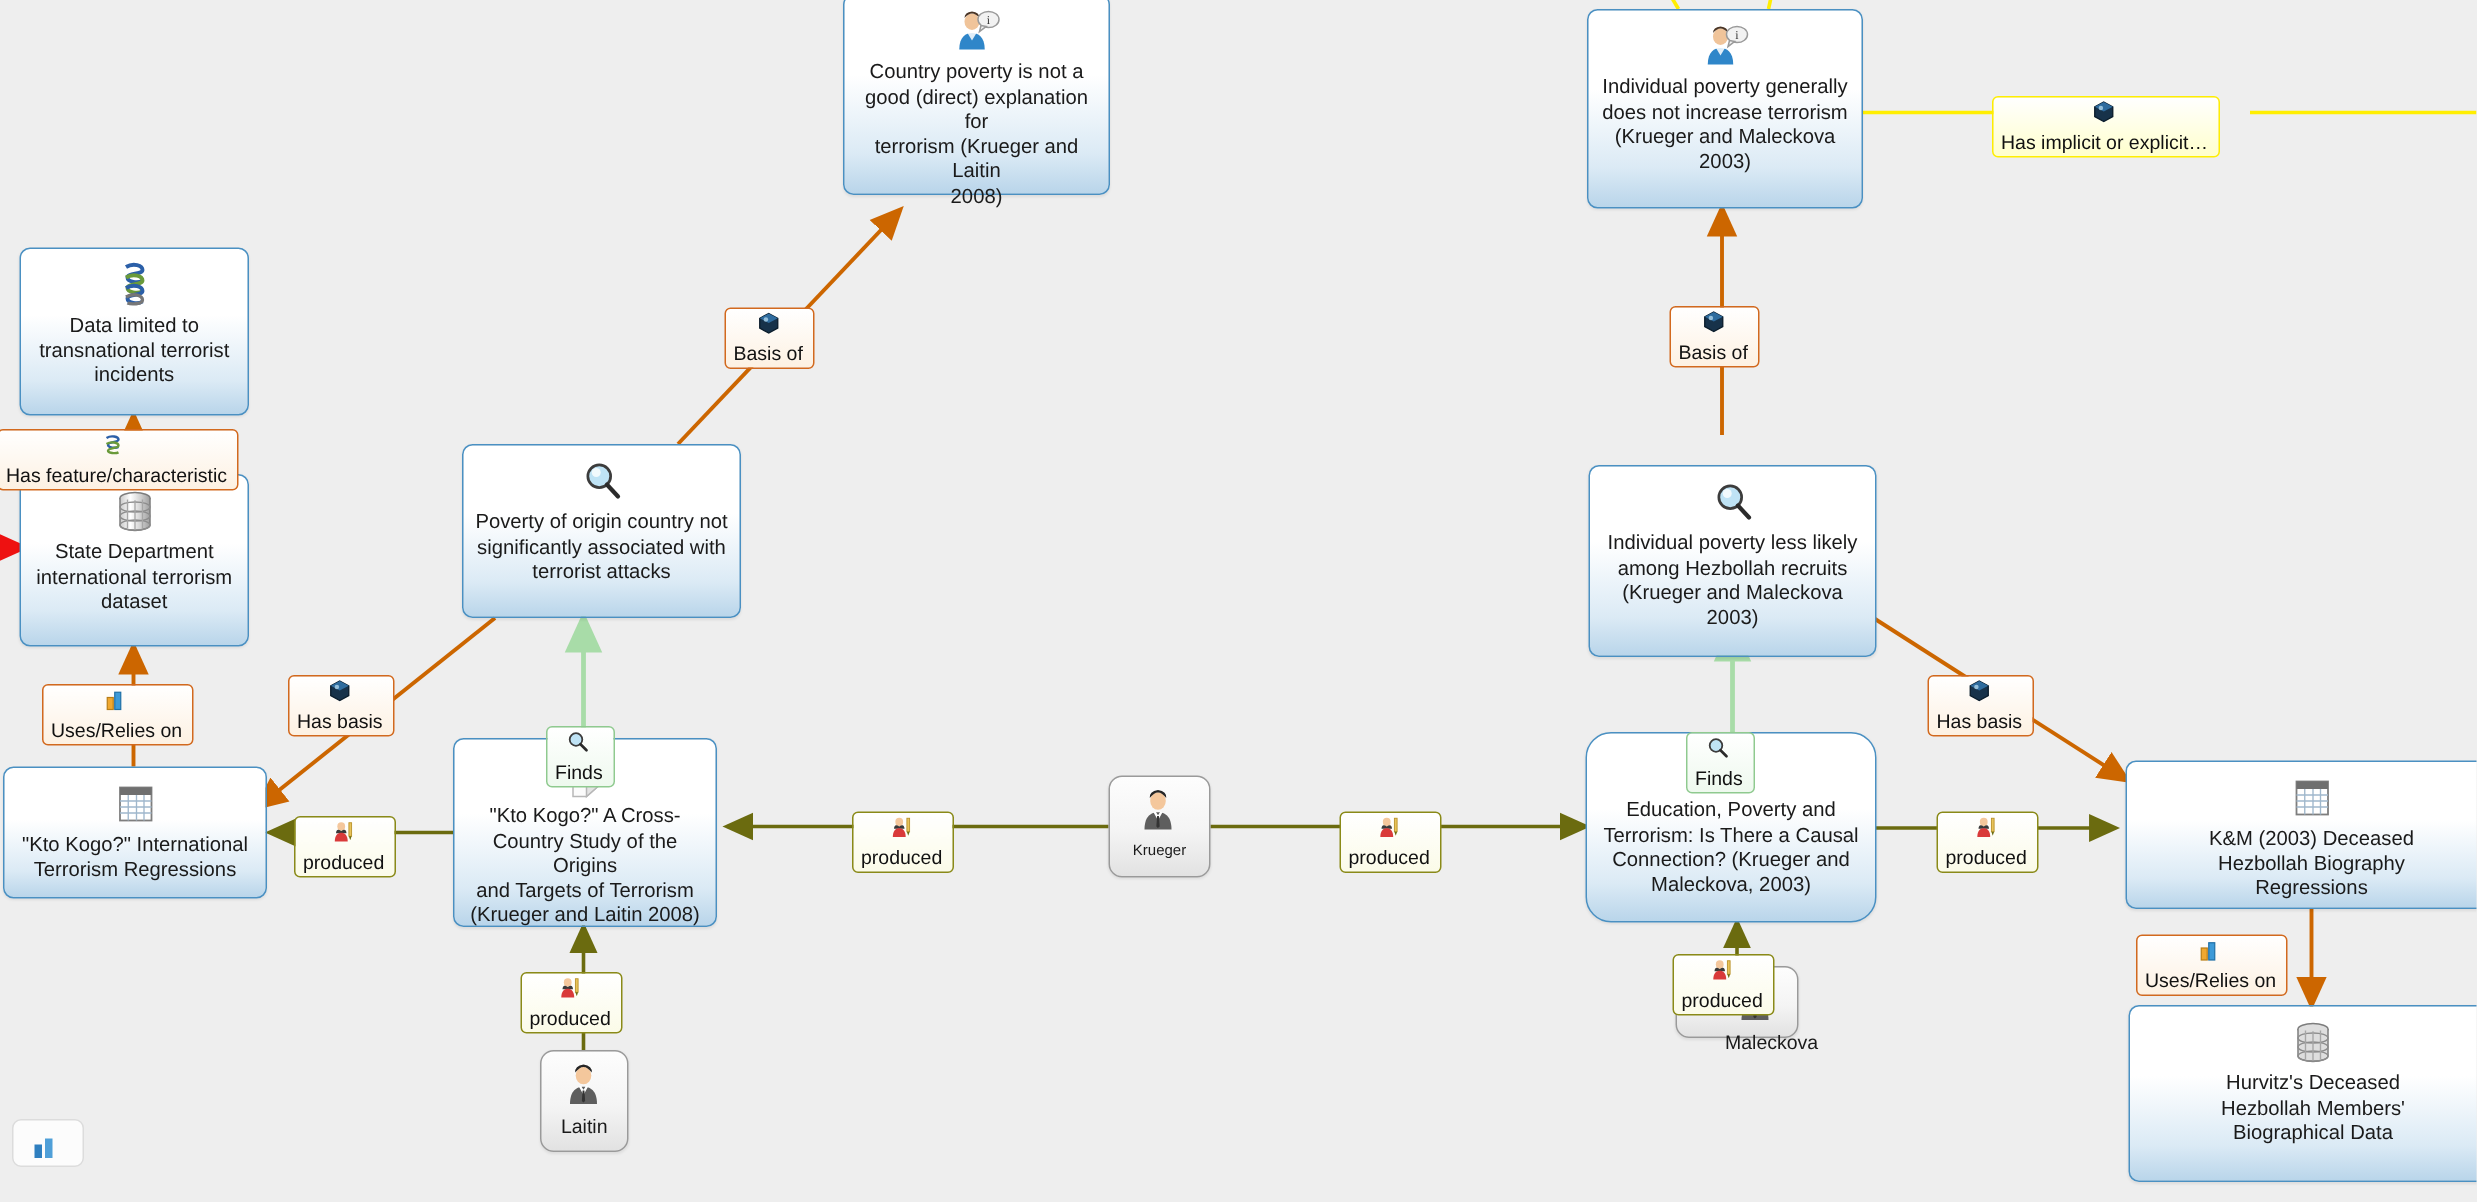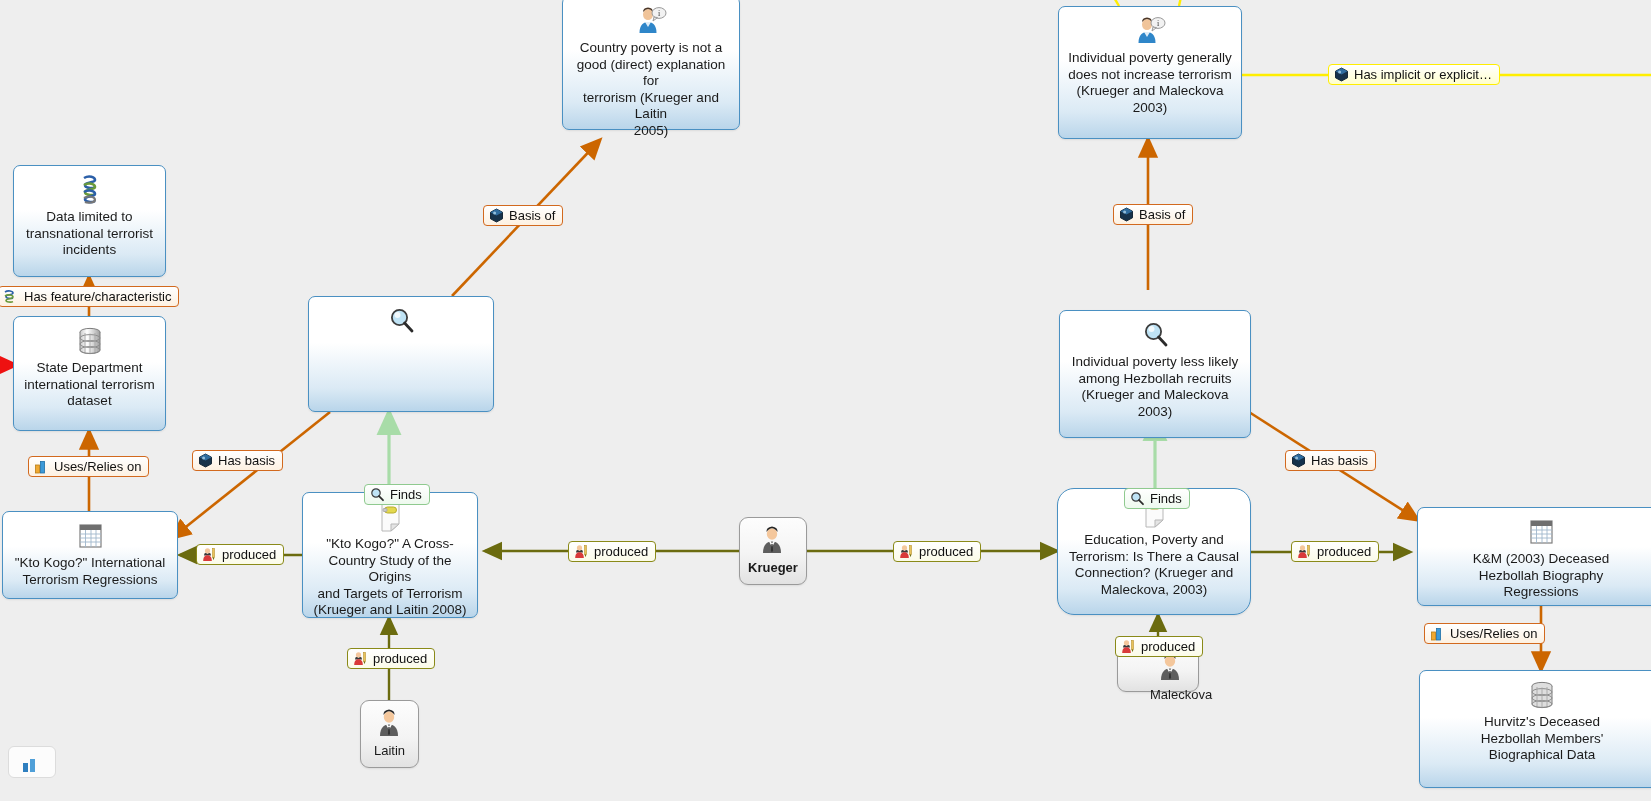--- a/index.html
+++ b/index.html
@@ -45,20 +45,21 @@
     display:flex;align-items:center;gap:5px;
     border-radius:4px;
     font-size:13px;
     line-height:15px;
     padding:2px 7px 2px 5px;
     white-space:nowrap;
     color:#111;
     z-index:20;
     background:linear-gradient(to bottom,#ffffff 0%,#fdf1e2 100%);
     border:1.5px solid #d2691e;
+    flex-direction:column;
   }
   .elabel.olive{
     border:1.5px solid #8a8a18;
     background:linear-gradient(to bottom,#ffffff 0%,#fbfbe8 100%);
   }
   .elabel.green{
     border:1.5px solid #8fca8f;
     background:linear-gradient(to bottom,#ffffff 0%,#eef9ee 100%);
     margin-top:45px;
   }
@@ -224,40 +225,43 @@
   <div class="node" style="left:308px;top:296px;width:186px;height:116px;">
     <span class="ico">
       <svg class="i" width="34" height="34" viewBox="0 0 34 34" style="margin:0 auto;">
         <g transform="translate(6,4)">
           <circle cx="9.5" cy="9.5" r="7.6" fill="#bfe3f5" stroke="#3c3c3c" stroke-width="1.8"></circle>
           <circle cx="7.5" cy="7" r="3" fill="#ffffff" opacity="0.8"></circle>
           <line x1="14.6" y1="15" x2="22" y2="23" stroke="#2b2b2b" stroke-width="2.8" stroke-linecap="round"></line>
         </g>
       </svg>
     </span>
+    <span class="lbl">Poverty of origin country not
+significantly associated with
+terrorist attacks</span>
   </div>
 
   <div class="node" style="left:562px;top:-4px;width:178px;height:134px;">
     <span class="ico">
       <svg class="i" width="34" height="34" viewBox="0 0 34 34" style="margin:0 auto;">
         <g transform="translate(3,3)">
           <ellipse cx="11" cy="7.5" rx="5" ry="5.5" fill="#f0c49a"></ellipse>
           <path d="M6,5 Q11,-1 16,5 Q16,1 11,0.6 Q6,1 6,5 Z" fill="#4a3526"></path>
           <path d="M2.5,26 C2.5,17.5 7,15 11,15 C15,15 19.5,17.5 19.5,26 Z" fill="#2f86c9"></path>
           <path d="M8,15 L11,20 L14,15" fill="#ffffff" opacity="0.85"></path>
           <ellipse cx="22" cy="6" rx="7" ry="5.4" fill="#f2f2f2" stroke="#9a9a9a" stroke-width="1"></ellipse>
           <path d="M17,10 L16,14 L20.5,10.6 Z" fill="#f2f2f2" stroke="#9a9a9a" stroke-width="1"></path>
           <text x="22" y="9" font-size="8" font-family="'Liberation Serif',serif" text-anchor="middle" fill="#333">i</text>
         </g>
       </svg>
     </span>
     <span class="lbl">Country poverty is not a
 good (direct) explanation for
 terrorism (Krueger and Laitin
-2005)</span>
+2008)</span>
   </div>
 
   <div class="node person" style="left:360px;top:700px;width:59px;height:68px;padding-top:6px;">
     <span class="ico">
       <svg class="i" width="32" height="32" viewBox="0 0 32 32" style="margin:0 auto;">
         <g transform="translate(4,2)">
           <ellipse cx="11" cy="8" rx="5.2" ry="5.8" fill="#f4c79c"></ellipse>
           <path d="M5.5,6 Q11,-1.5 16.5,6 Q17,1.5 11,0.6 Q5,1.5 5.5,6 Z" fill="#262626"></path>
           <path d="M2,27 C2,18 6.5,15.5 11,15.5 C15.5,15.5 20,18 20,27 Z" fill="#5e5e5e"></path>
           <path d="M8,15.5 L11,21 L14,15.5 L12.6,15 L11,17.5 L9.4,15 Z" fill="#ffffff"></path>
@@ -273,21 +277,21 @@
       <svg class="i" width="32" height="32" viewBox="0 0 32 32" style="margin:0 auto;">
         <g transform="translate(4,2)">
           <ellipse cx="11" cy="8" rx="5.2" ry="5.8" fill="#f4c79c"></ellipse>
           <path d="M5.5,6 Q11,-1.5 16.5,6 Q17,1.5 11,0.6 Q5,1.5 5.5,6 Z" fill="#262626"></path>
           <path d="M2,27 C2,18 6.5,15.5 11,15.5 C15.5,15.5 20,18 20,27 Z" fill="#5e5e5e"></path>
           <path d="M8,15.5 L11,21 L14,15.5 L12.6,15 L11,17.5 L9.4,15 Z" fill="#ffffff"></path>
           <path d="M10.4,18 L11.6,18 L12.1,25 L10.9,26 L9.9,25 Z" fill="#333"></path>
         </g>
       </svg>
     </span>
-    <span class="lbl" style="font-size:13px;font-weight:bold;">Krueger</span>
+    <span class="lbl" style="font-size:10px;">Krueger</span>
   </div>
 
   <div class="node person" style="left:1117px;top:644px;width:82px;height:48px;padding-top:6px;padding-left:32px;">
     <span class="ico">
       <svg class="i" width="32" height="32" viewBox="0 0 32 32" style="margin:0 auto;">
         <g transform="translate(4,2)">
           <ellipse cx="11" cy="8" rx="5.2" ry="5.8" fill="#f4c79c"></ellipse>
           <path d="M5.5,6 Q11,-1.5 16.5,6 Q17,1.5 11,0.6 Q5,1.5 5.5,6 Z" fill="#262626"></path>
           <path d="M2,27 C2,18 6.5,15.5 11,15.5 C15.5,15.5 20,18 20,27 Z" fill="#5e5e5e"></path>
           <path d="M8,15.5 L11,21 L14,15.5 L12.6,15 L11,17.5 L9.4,15 Z" fill="#ffffff"></path>

